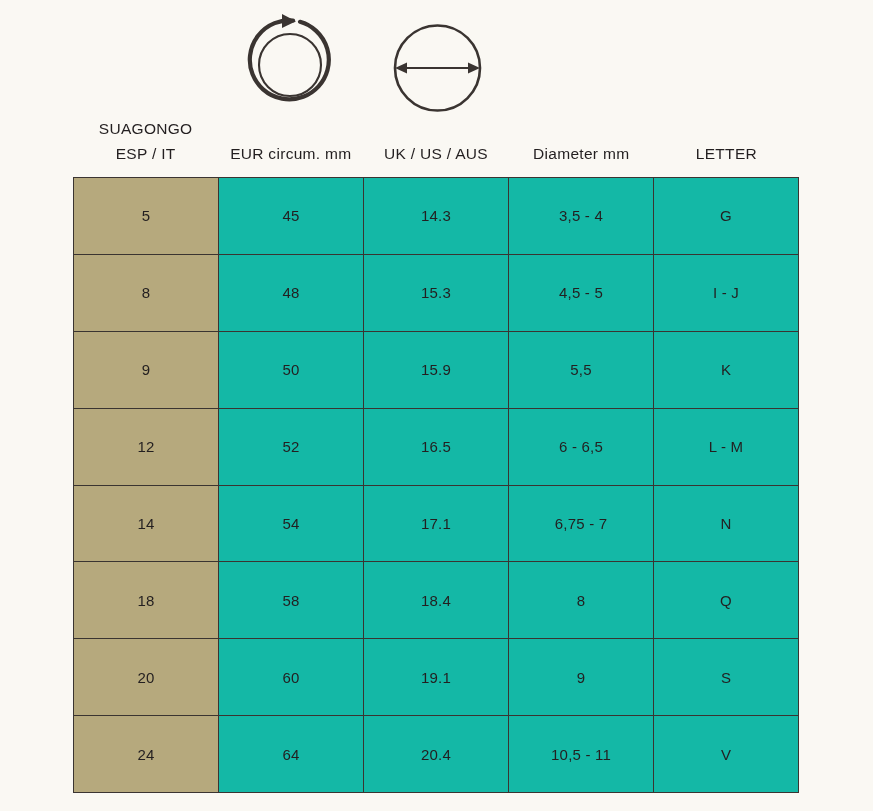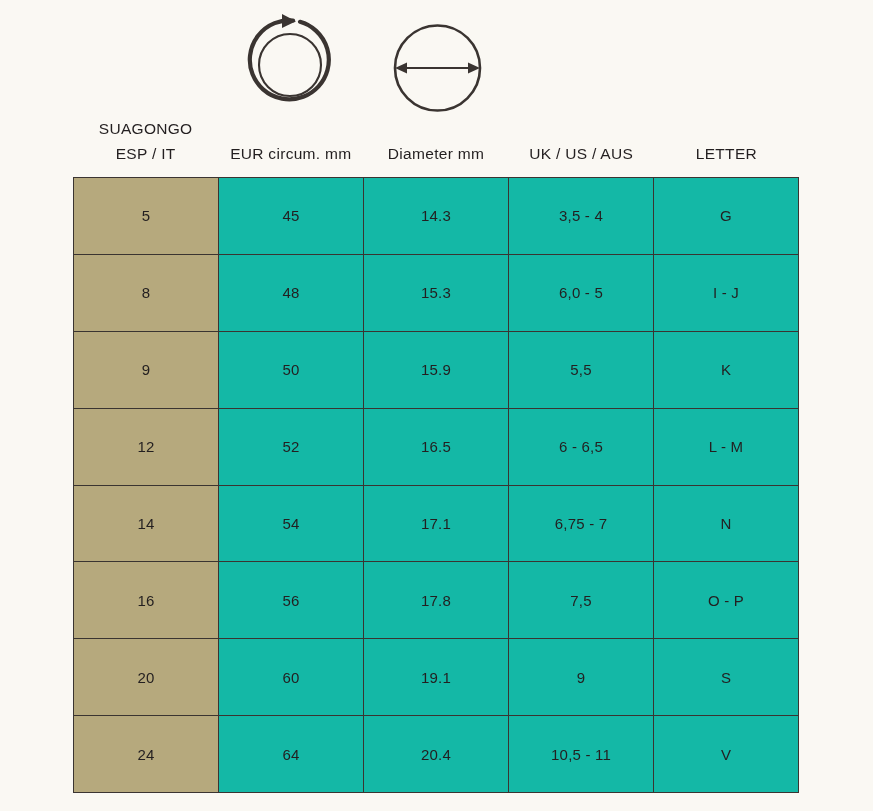--- a/index.html
+++ b/index.html
@@ -133,25 +133,25 @@
     <div class="head-cell">
       <span class="l1">SUAGONGO</span>
       <span class="l2">ESP / IT</span>
     </div>
     <div class="head-cell">
       <span class="l1"></span>
       <span class="l2">EUR circum. mm</span>
     </div>
     <div class="head-cell">
       <span class="l1"></span>
+      <span class="l2">UK / US / AUS</span>
+    </div>
+    <div class="head-cell">
+      <span class="l1"></span>
       <span class="l2">Diameter mm</span>
-    </div>
-    <div class="head-cell">
-      <span class="l1"></span>
-      <span class="l2">UK / US / AUS</span>
     </div>
     <div class="head-cell">
       <span class="l1"></span>
       <span class="l2">LETTER</span>
     </div>
   </div>
 
   <div class="table-wrap">
     <table class="size-table">
       <tbody>
@@ -159,21 +159,21 @@
             <td class="sizecol">5</td>
             <td>45</td>
             <td>14.3</td>
             <td>3,5 - 4</td>
             <td>G</td>
           </tr>
           <tr>
             <td class="sizecol">8</td>
             <td>48</td>
             <td>15.3</td>
-            <td>6,0 - 5</td>
+            <td>4,5 - 5</td>
             <td>I - J</td>
           </tr>
           <tr>
             <td class="sizecol">9</td>
             <td>50</td>
             <td>15.9</td>
             <td>5,5</td>
             <td>K</td>
           </tr>
           <tr>
@@ -184,25 +184,25 @@
             <td>L - M</td>
           </tr>
           <tr>
             <td class="sizecol">14</td>
             <td>54</td>
             <td>17.1</td>
             <td>6,75 - 7</td>
             <td>N</td>
           </tr>
           <tr>
-            <td class="sizecol">16</td>
-            <td>56</td>
-            <td>17.8</td>
-            <td>7,5</td>
-            <td>O - P</td>
+            <td class="sizecol">18</td>
+            <td>58</td>
+            <td>18.4</td>
+            <td>8</td>
+            <td>Q</td>
           </tr>
           <tr>
             <td class="sizecol">20</td>
             <td>60</td>
             <td>19.1</td>
             <td>9</td>
             <td>S</td>
           </tr>
           <tr>
             <td class="sizecol">24</td>

